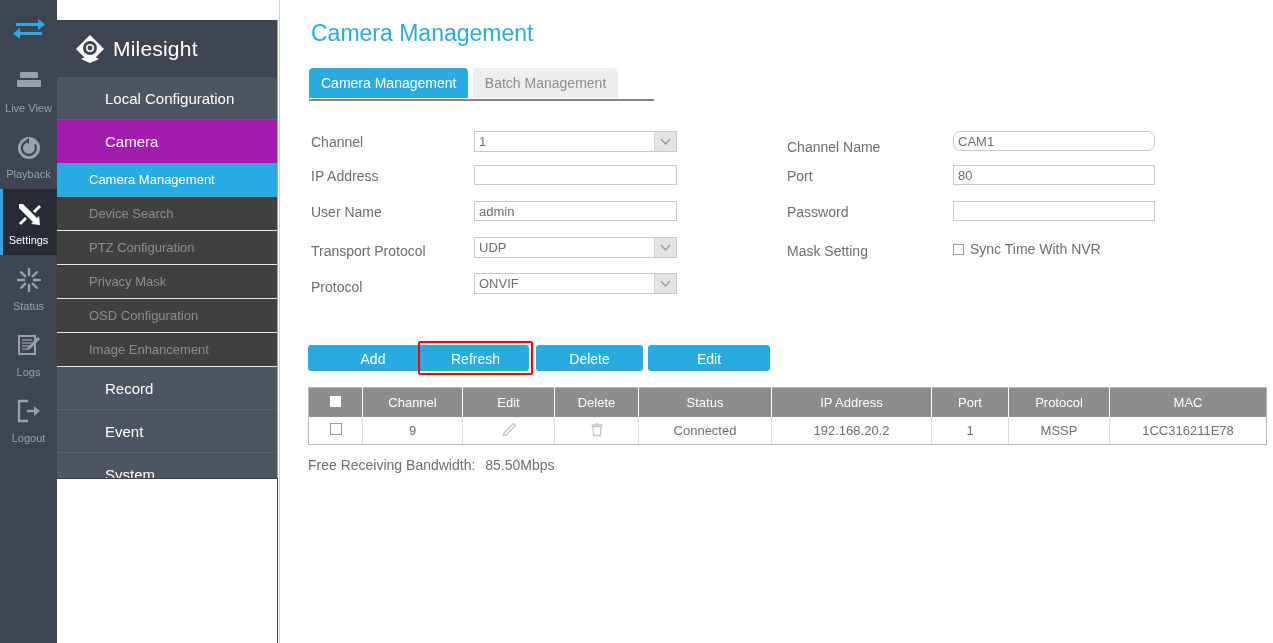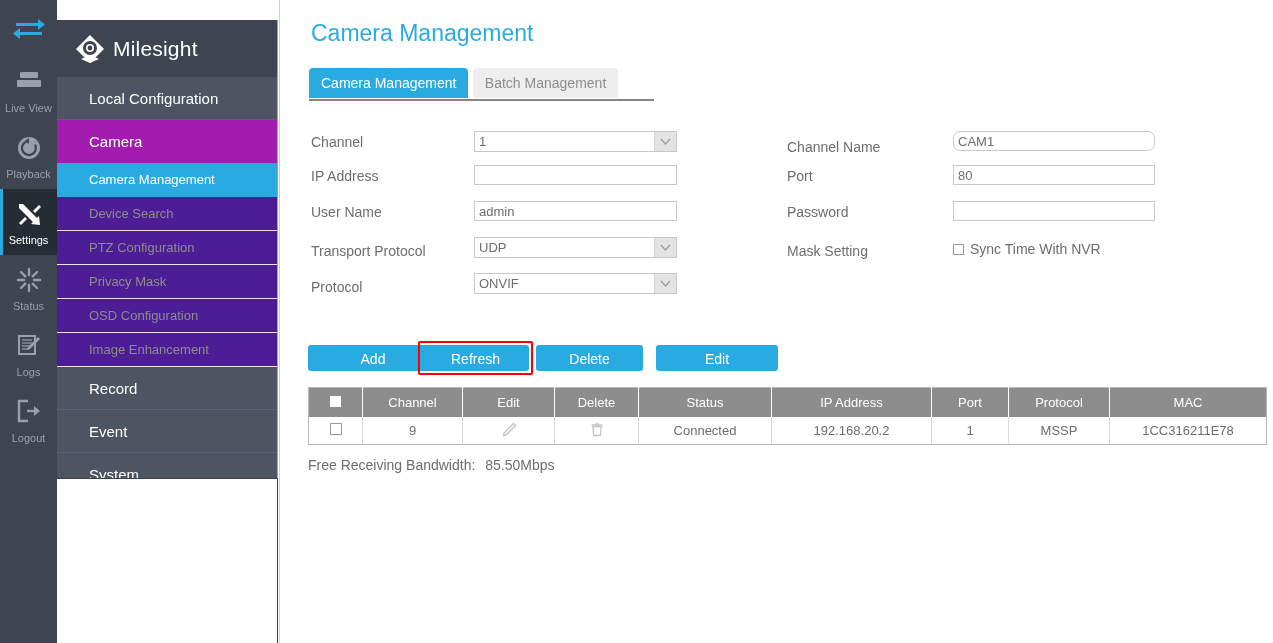--- a/index.html
+++ b/index.html
@@ -64,33 +64,33 @@
     display: flex; align-items: center;
     padding-left: 18px;
     cursor: pointer;
   }
   .brand-mark { width: 30px; height: 30px; margin-right: 8px; flex: none; }
   .brand-name {
     color: #ffffff; font-size: 21px; letter-spacing: .2px;
   }
   .grp {
     height: 43px; line-height: 43px;
-    padding-left: 32px;
+    padding-left: 48px;
     color: #ffffff; font-size: 15px;
     background: #4d5462;
     cursor: pointer;
     border-bottom: 1px solid #5a6172;
   }
   .grp.dark { background: #a21caf; border-bottom: none; }
   .sub {
     height: 34px; line-height: 34px;
     padding-left: 32px;
     font-size: 13px;
     color: #8d8d8d;
-    background: #4c1d95;
+    background: #404040;
     border-bottom: 1px solid #e6e6e6;
     cursor: pointer;
   }
   .sub.sel {
     background: #29abe2; color: #ffffff; border-bottom: none;
   }
   .menu-tail {
     position: absolute; left: 57px; top: 478px;
     width: 221px; height: 165px;
     background: #ffffff;
@@ -417,21 +417,21 @@
     <input class="ftext" type="password" style="left: 673px; top: 201px; width: 202px;" value="">
 
     <div class="flabel" style="left:507px; top:240px;">Mask Setting</div>
     <div style="position:absolute; left:673px; top:240px;">
       <span class="chk"></span><span class="chk-label">Sync Time With NVR</span>
     </div>
 
     <button class="btn" style="left:28px; top:345px; width:130px;">Add</button>
     <button class="btn" style="left:142px; top:345px; width:107px;">Refresh</button>
     <button class="btn" style="left:256px; top:345px; width:107px;">Delete</button>
-    <button class="btn" style="left:376px; top:345px; width:122px;">Edit Authentication</button>
+    <button class="btn" style="left:368px; top:345px; width:122px;">Edit Authentication</button>
     <div class="hl-box" style="left:138px; top:341px; width:115px; height:34px;"></div>
 
     <table class="tbl">
       <colgroup>
         <col style="width:54px">
           <col style="width:100px">
           <col style="width:92px">
         <col style="width:84px">
           <col style="width:133px">
           <col style="width:160px">

